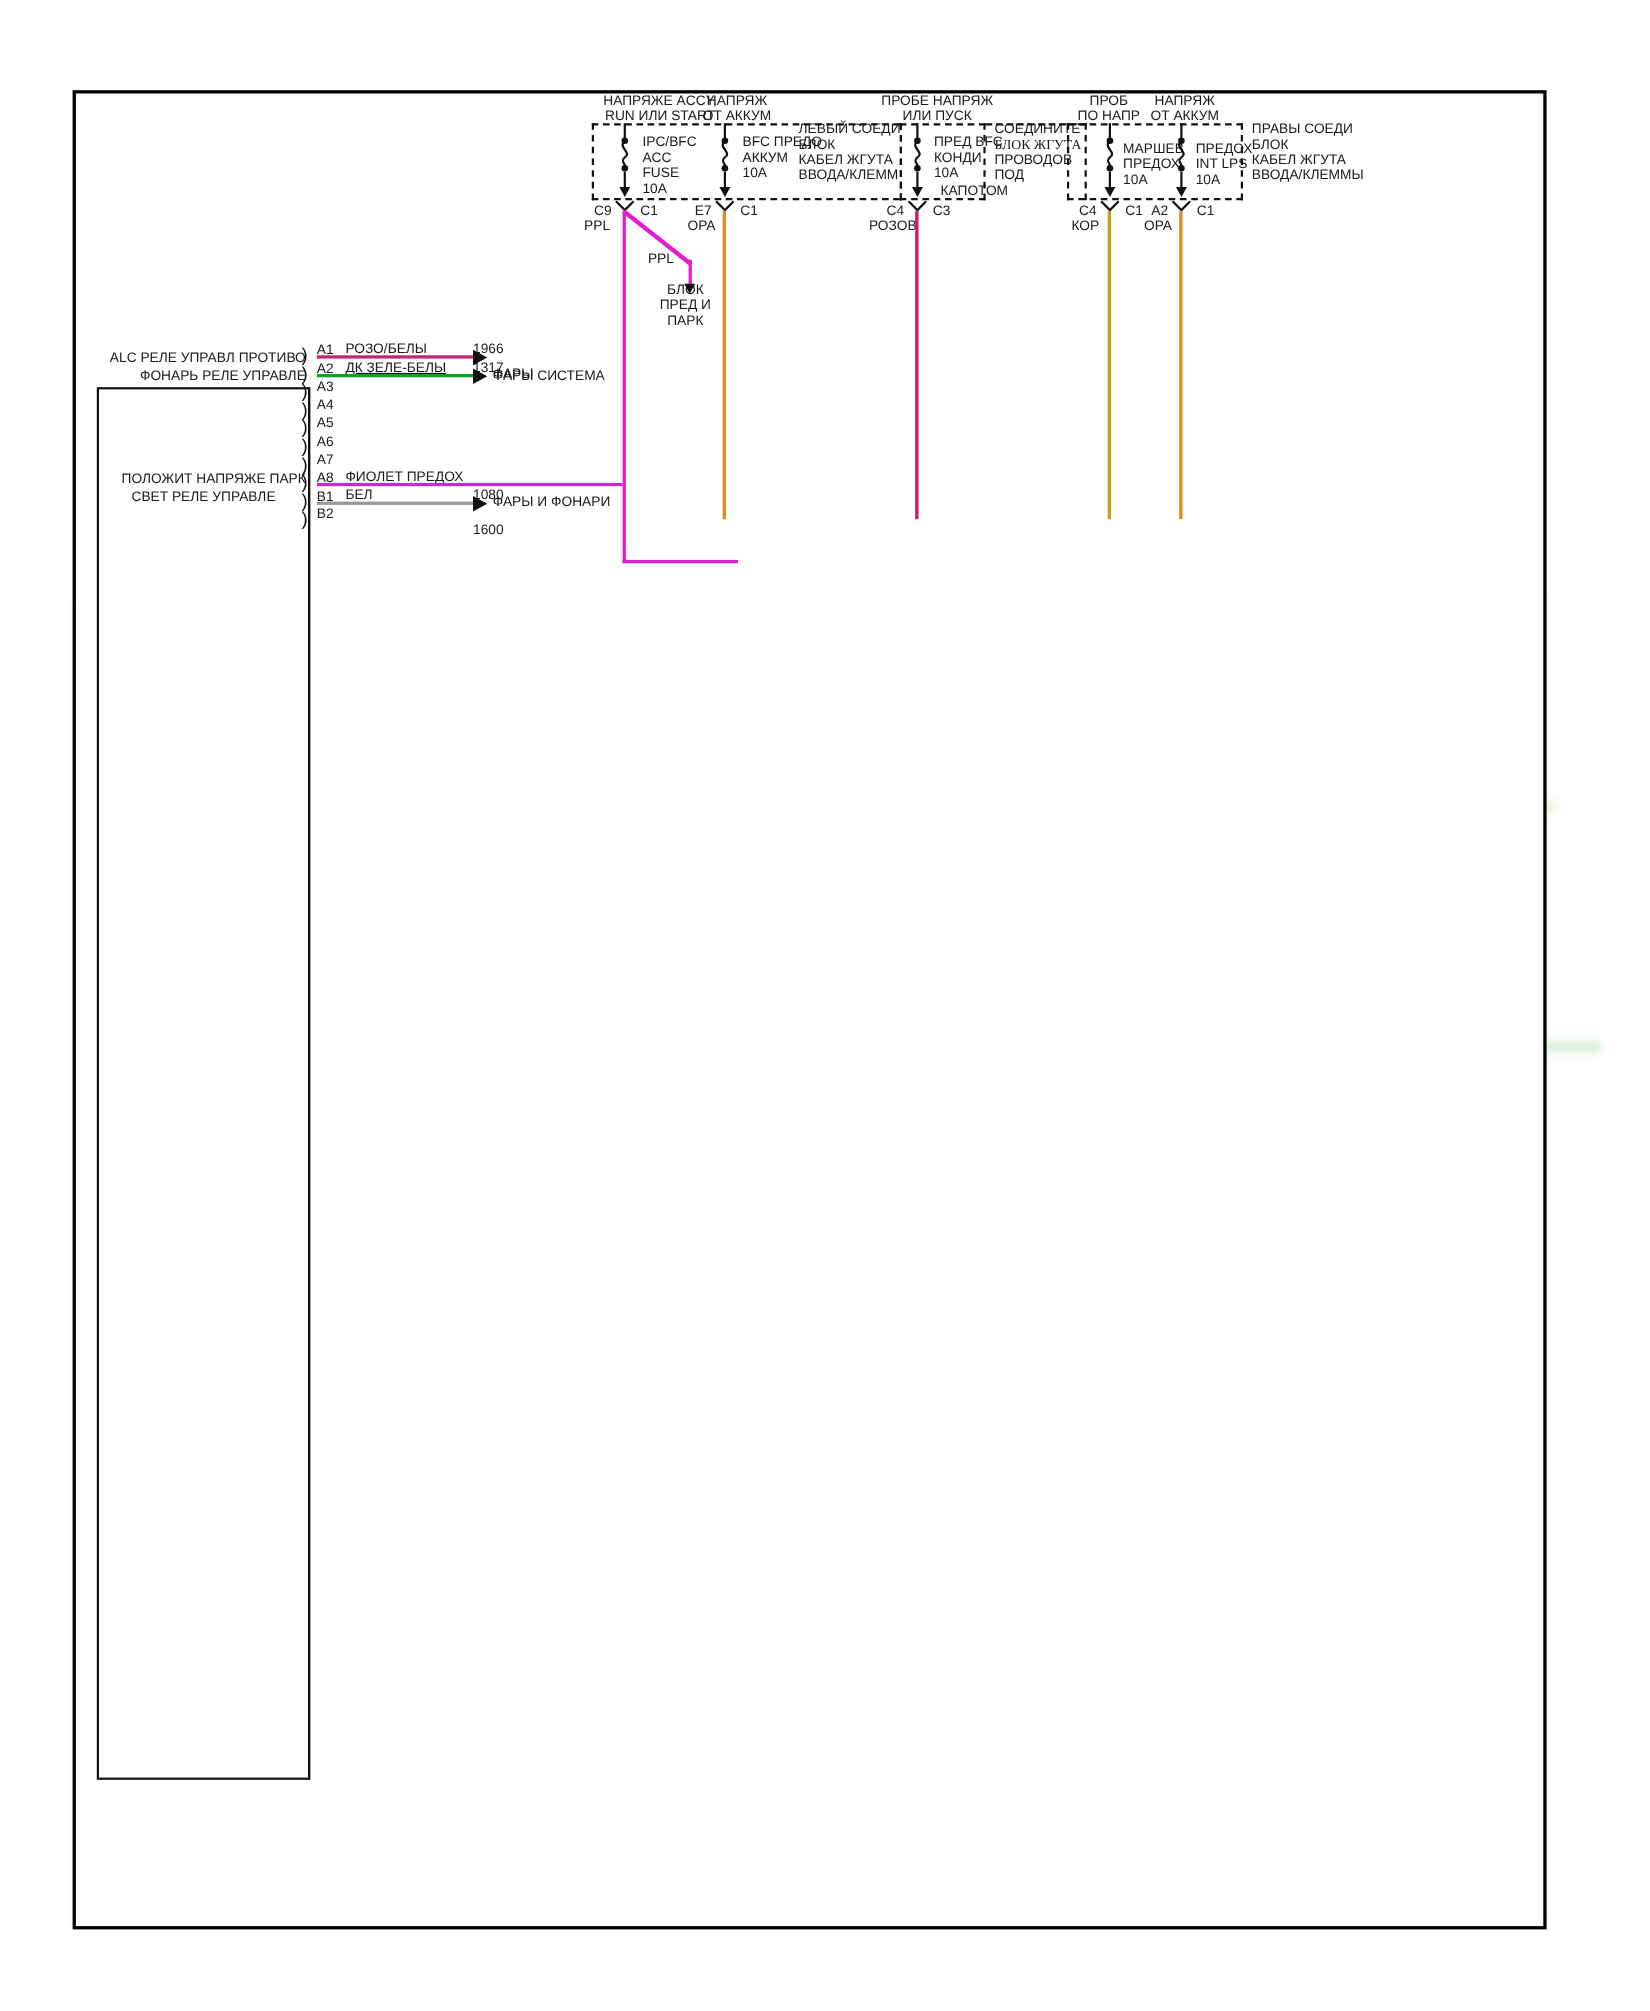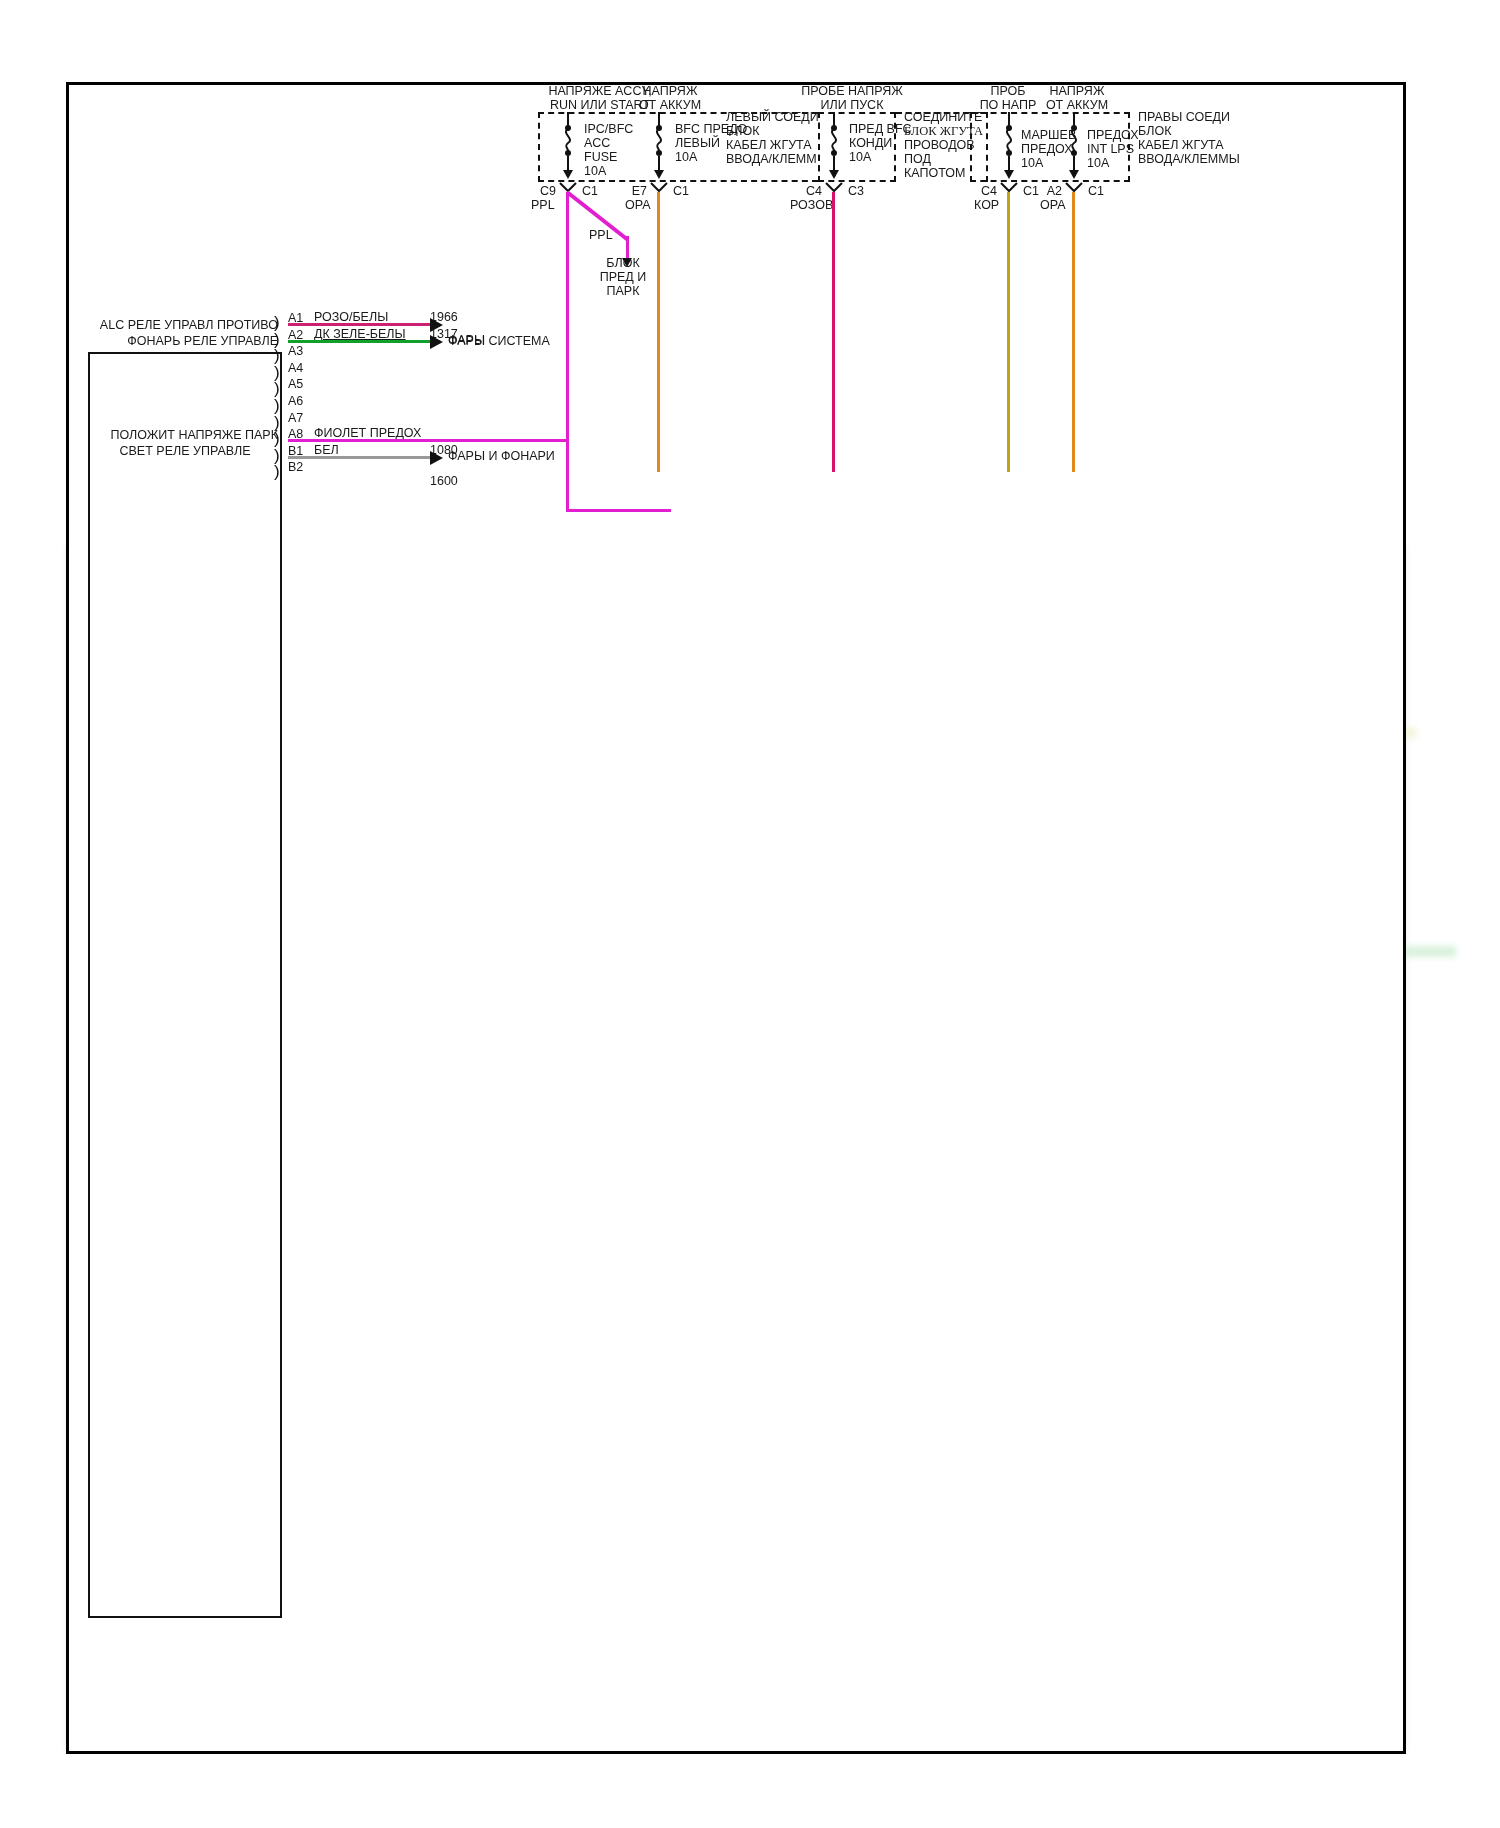--- a/index.html
+++ b/index.html
@@ -264,21 +264,21 @@
   <div class="stub" style="left:658px;top:112px;height:16px;"></div>
   <div class="dot" style="left:656px;top:125px;"></div>
   <svg class="squig" style="left:649px;top:129px;" width="20" height="24" viewBox="0 0 20 24">
     <path d="M10 0 C3 4, 17 10, 10 14 C5 18, 12 20, 10 24" stroke="#111" stroke-width="2" fill="none"></path>
   </svg>
   <div class="dot" style="left:656px;top:150px;"></div>
   <div class="stub" style="left:658px;top:156px;height:16px;"></div>
   <div class="arrdn" style="left:654px;top:170px;"></div>
 
   <div class="txt t12" style="left:675px;top:122px;">BFC ПРЕДО</div>
-  <div class="txt t12" style="left:675px;top:136px;">ЛЕВЫЙ</div>
+  <div class="txt t12" style="left:675px;top:136px;">АККУМ</div>
   <div class="txt t12" style="left:675px;top:150px;">10A</div>
 
   <svg class="chev" style="left:649px;top:182px;" width="20" height="11" viewBox="0 0 20 11">
     <path d="M2 1 L10 9 L18 1" stroke="#111" stroke-width="2" fill="none"></path>
   </svg>
   <div class="txt t12 rgt" style="left:603px;top:184px;width:44px;">E7</div>
   <div class="txt t12" style="left:673px;top:184px;">C1</div>
   <div class="txt t12" style="left:625px;top:198px;">OPA</div>
   <div class="wire wv" style="left:657px;top:192px;height:280px;background:#E08A1E;"></div>
 
@@ -311,21 +311,21 @@
   </svg>
   <div class="txt t12 rgt" style="left:778px;top:184px;width:44px;">C4</div>
   <div class="txt t12" style="left:848px;top:184px;">C3</div>
   <div class="txt t12" style="left:790px;top:198px;">РОЗОВ</div>
   <div class="wire wv" style="left:832px;top:192px;height:280px;background:#D6136B;"></div>
 
   <div class="txt t12" style="left:904px;top:110px;">СОЕДИНИТЕ</div>
   <div class="txt t12" style="left:904px;top:124px;font-family:Liberation Serif, serif;">БЛОК ЖГУТА</div>
   <div class="txt t12" style="left:904px;top:138px;">ПРОВОДОВ</div>
   <div class="txt t12" style="left:904px;top:152px;">ПОД</div>
-  <div class="txt t12" style="left:904px;top:166px;">КАПОТОМ</div>
+  <div class="txt t12" style="left:855px;top:166px;">КАПОТОМ</div>
 
   <div class="txt t12 ctr" style="left:958px;top:84px;width:100px;">ПРОБ</div>
   <div class="txt t12 ctr" style="left:958px;top:98px;width:100px;">ПО НАПР</div>
 
   <div class="fusebox openright" style="left:970px;top:112px;width:160px;height:70px;border-right:2px dashed #111;"></div>
 
   <div class="stub" style="left:1008px;top:112px;height:16px;"></div>
   <div class="dot" style="left:1006px;top:125px;"></div>
   <svg class="squig" style="left:999px;top:129px;" width="20" height="24" viewBox="0 0 20 24">
     <path d="M10 0 C3 4, 17 10, 10 14 C5 18, 12 20, 10 24" stroke="#111" stroke-width="2" fill="none"></path>

